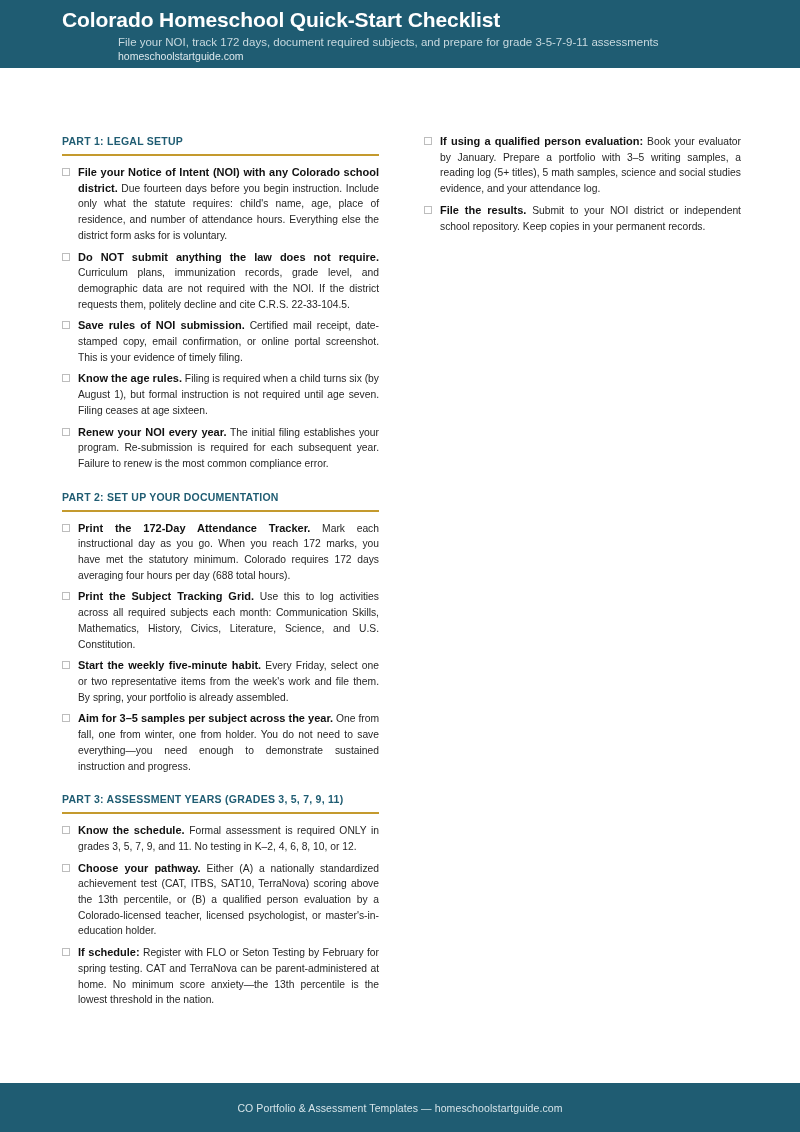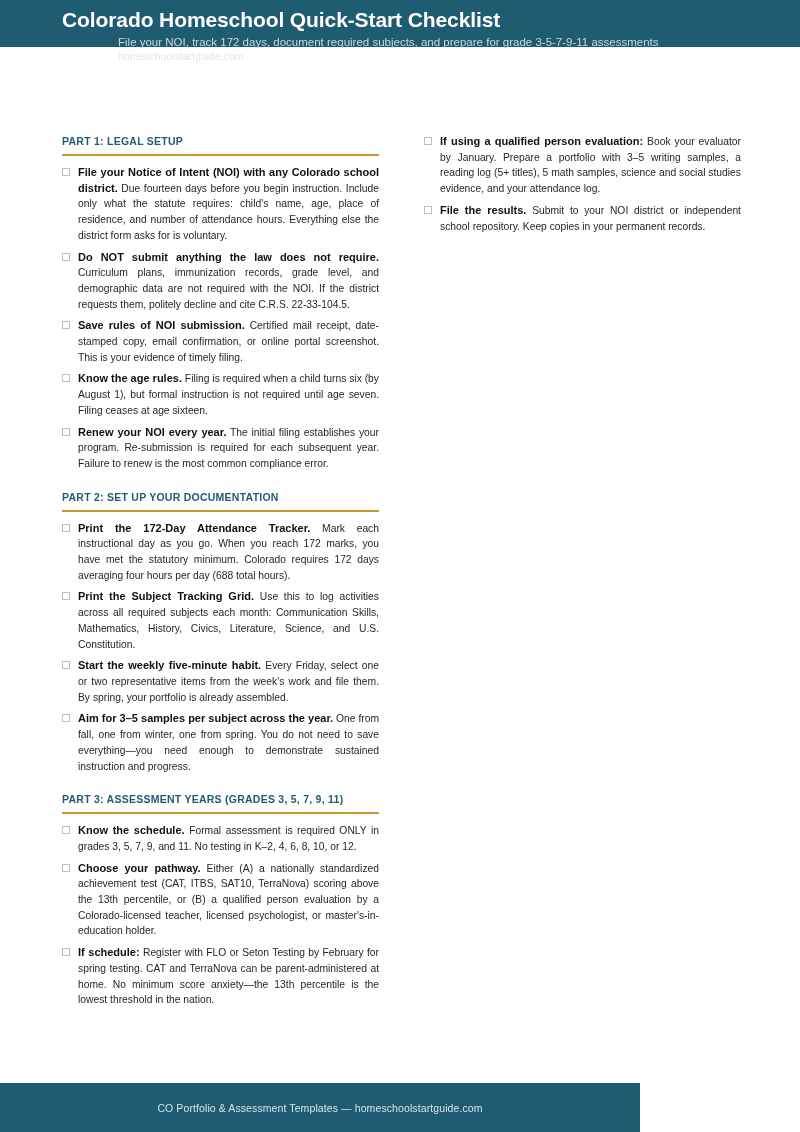--- a/index.html
+++ b/index.html
@@ -22,21 +22,21 @@
     height: 1132px;
     background: #ffffff;
   }
 
   
   .header {
     position: absolute;
     top: 0;
     left: 0;
     width: 800px;
-    height: 47px;
+    height: 68px;
     background: #1f5c72;
     box-sizing: border-box;
     padding: 8px 60px 0 62px;
   }
   .header-title {
     font-size: 21px;
     font-weight: bold;
     color: #ffffff;
     letter-spacing: -0.1px;
     line-height: 24px;
@@ -147,21 +147,21 @@
   }
   .item-body {
     color: #262626;
   }
 
   
   .footer {
     position: absolute;
     left: 0;
     bottom: 0;
-    width: 640px;
+    width: 800px;
     height: 49px;
     background: #1f5c72;
     display: flex;
     align-items: center;
     justify-content: center;
   }
   .footer-text {
     font-size: 10.5px;
     color: #d6e4e9;
     letter-spacing: 0.1px;
@@ -193,21 +193,21 @@
             <li class="item"><span class="checkbox"></span><span class="item-lead">Renew your NOI every year.</span> <span class="item-body">The initial filing establishes your program.   Re-submission is required for each subsequent year.  Failure to renew is the most common compliance error.</span></li>
           </ul>
         </div>
         <div class="section">
           <div class="section-title">PART 2: SET UP YOUR DOCUMENTATION</div>
           <div class="section-rule"></div>
           <ul class="items">
             <li class="item"><span class="checkbox"></span><span class="item-lead">Print the 172-Day Attendance Tracker.</span> <span class="item-body">Mark each instructional day as you go. When you reach 172 marks, you have met the statutory minimum.  Colorado requires 172 days averaging four hours per day (688 total hours).</span></li>
             <li class="item"><span class="checkbox"></span><span class="item-lead">Print the Subject Tracking Grid.</span> <span class="item-body">Use this to log activities across all required subjects each month: Communication Skills, Mathematics, History, Civics, Literature, Science, and U.S. Constitution.</span></li>
             <li class="item"><span class="checkbox"></span><span class="item-lead">Start the weekly five-minute habit.</span> <span class="item-body">Every Friday, select one or two representative items from the week's work and file them. By spring, your portfolio is already assembled.</span></li>
-            <li class="item"><span class="checkbox"></span><span class="item-lead">Aim for 3–5 samples per subject across the year.</span> <span class="item-body">One from fall, one from winter, one from spring. You do not need to save everything—you need enough to demonstrate sustained instruction and progress.</span></li>
+            <li class="item"><span class="checkbox"></span><span class="item-lead">Aim for 3–5 samples per subject across the year.</span> <span class="item-body">One from fall, one from winter, one from holder. You do not need to save everything—you need enough to demonstrate sustained instruction and progress.</span></li>
           </ul>
         </div>
         <div class="section">
           <div class="section-title">PART 3: ASSESSMENT YEARS (GRADES 3, 5, 7, 9, 11)</div>
           <div class="section-rule"></div>
           <ul class="items">
             <li class="item"><span class="checkbox"></span><span class="item-lead">Know the schedule.</span> <span class="item-body">Formal assessment is required ONLY in grades 3, 5, 7, 9, and 11. No testing in K–2, 4, 6, 8, 10, or 12.</span></li>
             <li class="item"><span class="checkbox"></span><span class="item-lead">Choose your pathway.</span> <span class="item-body">Either (A) a nationally standardized achievement test (CAT, ITBS, SAT10, TerraNova) scoring above the 13th percentile, or (B) a qualified person evaluation by a Colorado-licensed teacher, licensed psychologist, or master's-in-education holder.</span></li>
             <li class="item"><span class="checkbox"></span><span class="item-lead">If schedule:</span> <span class="item-body">Register with FLO or Seton Testing by February for spring testing.   CAT and TerraNova can be parent-administered at home. No minimum score anxiety—the 13th percentile is the lowest threshold in the nation.</span></li>
           </ul>

